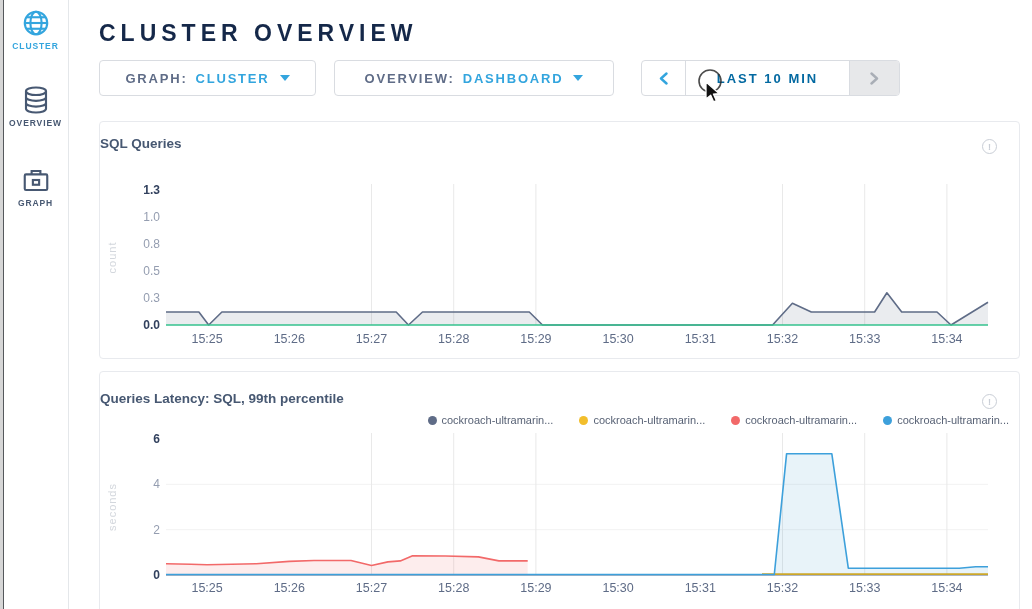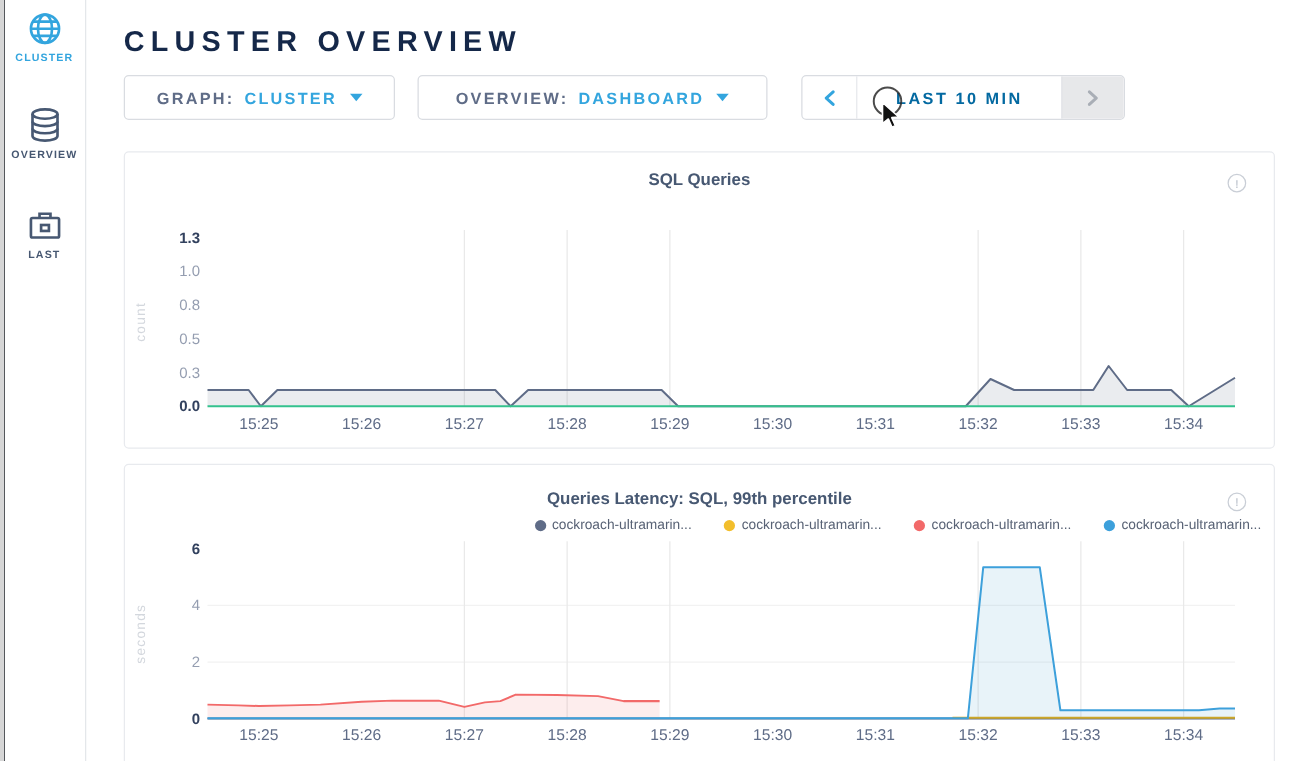--- a/index.html
+++ b/index.html
@@ -43,21 +43,21 @@
   .ts-btn.next { width:50px; border-left:1px solid #d9dce1; background:#e7e8ea;
     border-radius:0 3px 3px 0; cursor:default; }
   .ts-btn svg { width:9px; height:13px; fill:none; stroke-width:2.4; stroke-linecap:round;
     stroke-linejoin:round; }
   .ts-btn.prev svg { stroke:#33a5de; }
   .ts-btn.next svg { stroke:#a9aeb6; }
 
   
   .card { position:absolute; left:30px; width:921px; background:#fff;
     border:1px solid #e8eaee; border-radius:4px; }
-  .card-title { position:absolute; left:0; right:0; text-align:center; font-size:13.5px;
+  .card-title { position:absolute; left:0; right:0; font-size:13.5px;
     font-weight:700; color:#475872; }
   .info-icon { position:absolute; right:22px; width:15px; height:15px; border-radius:50%;
     border:1.5px solid #c9ced6; color:#c9ced6; font-size:9px; font-weight:700;
     display:flex; align-items:center; justify-content:center; cursor:pointer; }
   .chart-legend { position:absolute; right:10px; display:flex; gap:26px;padding-left:23px; }
   .legend-item { display:flex; align-items:center; gap:5px; font-size:11px; color:#586275;
     cursor:pointer; }
   .legend-item .dot { width:9px; height:9px; border-radius:50%; display:inline-block; }
   .chart-area { position:absolute; left:0; width:919px; }
   .chart-area svg { display:block; }
@@ -100,21 +100,21 @@
     <span class="lbl">OVERVIEW</span>
   </div>
   <div class="side-item inactive" style="top:165px">
     <span class="icn">
       <svg viewBox="0 0 24 24">
           <rect x="3" y="7.5" width="18" height="12.5" rx="1"></rect>
           <path d="M8.5,7.5 V4.8 h7 V7.5"></path>
           <rect x="9.5" y="12" width="5" height="3.8"></rect>
         </svg>
     </span>
-    <span class="lbl">LAST</span>
+    <span class="lbl">GRAPH</span>
   </div>
 </nav>
 
 <main class="main">
   <h1 class="page-title">CLUSTER OVERVIEW</h1>
 
   <div class="select-box" style="left:30px;width:217px">
     <span class="sel-label">GRAPH:</span>
     <span class="sel-value">CLUSTER</span>
     <span class="caret"></span>

